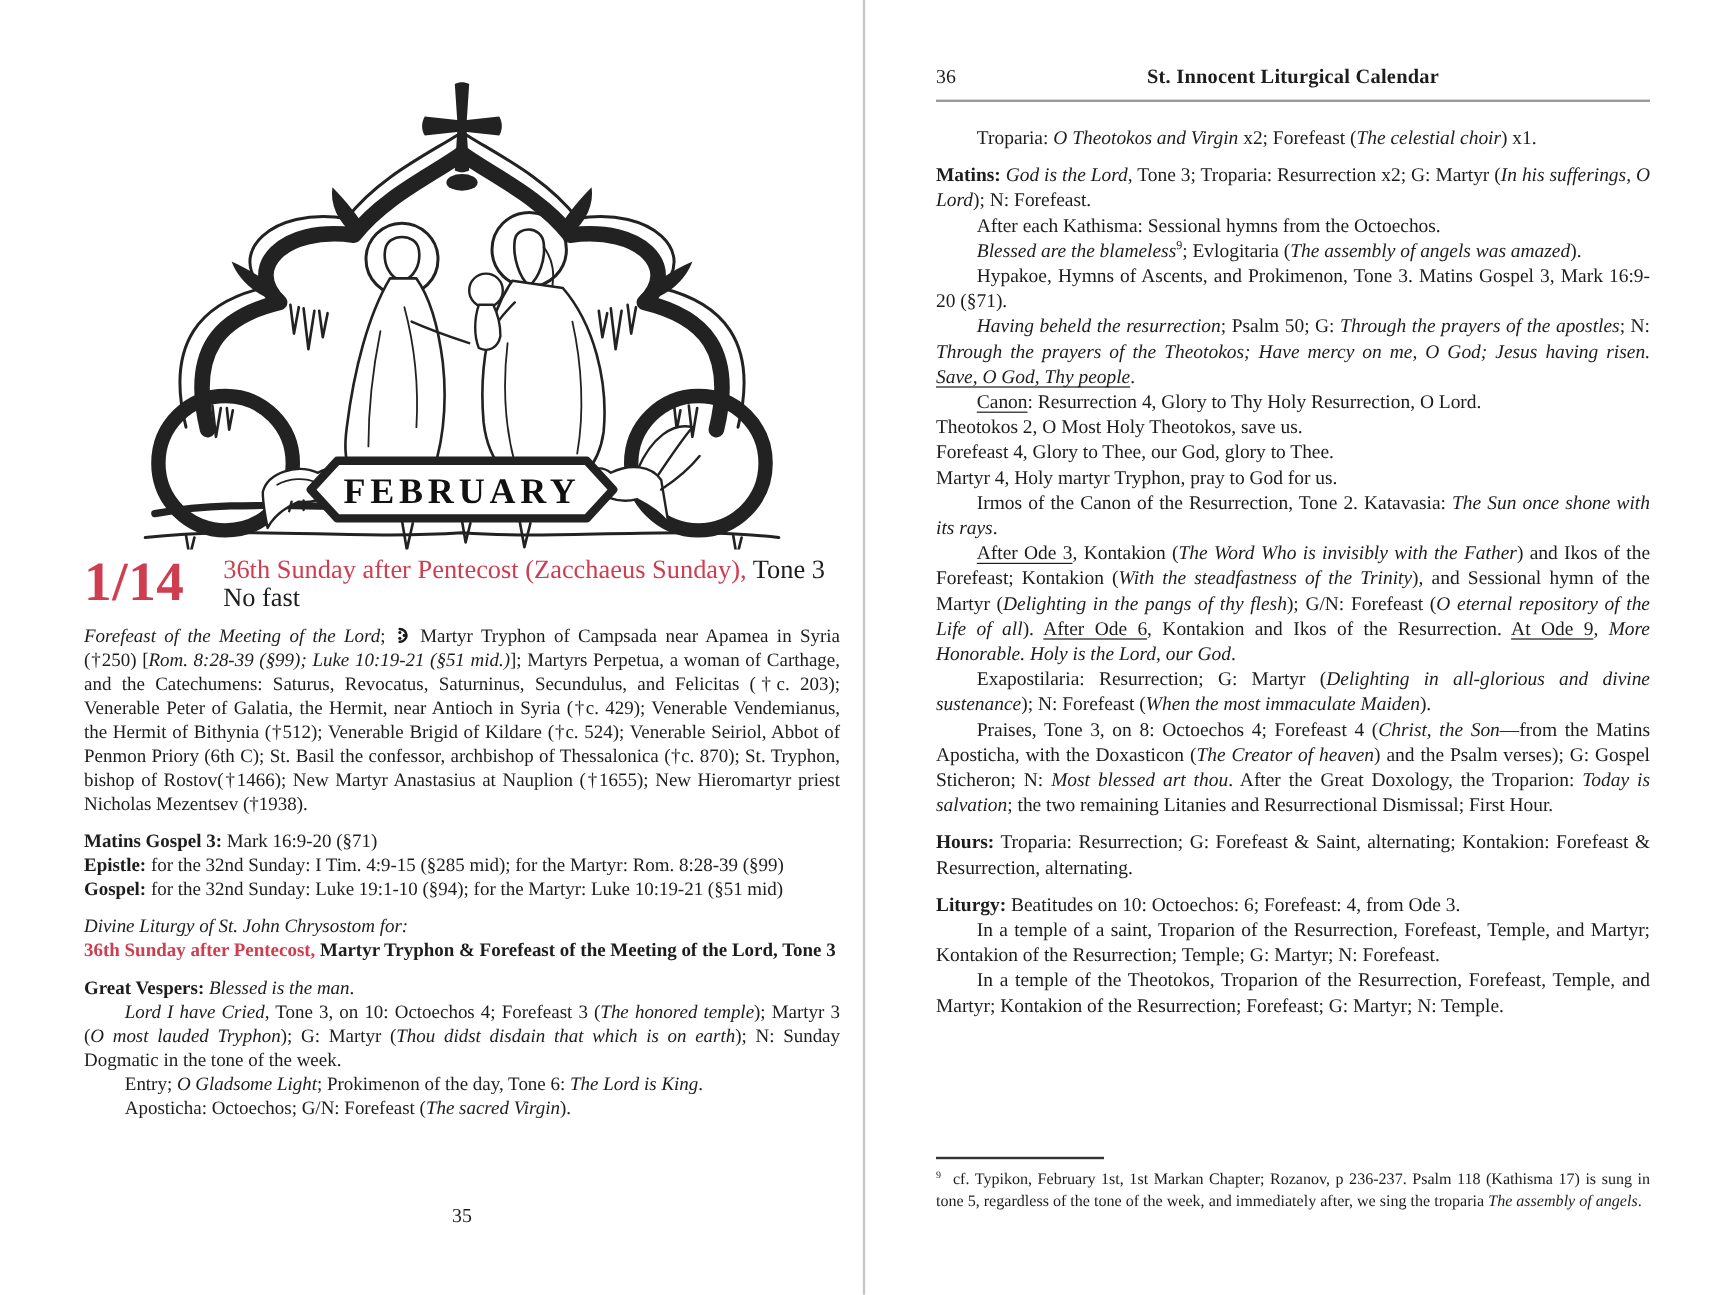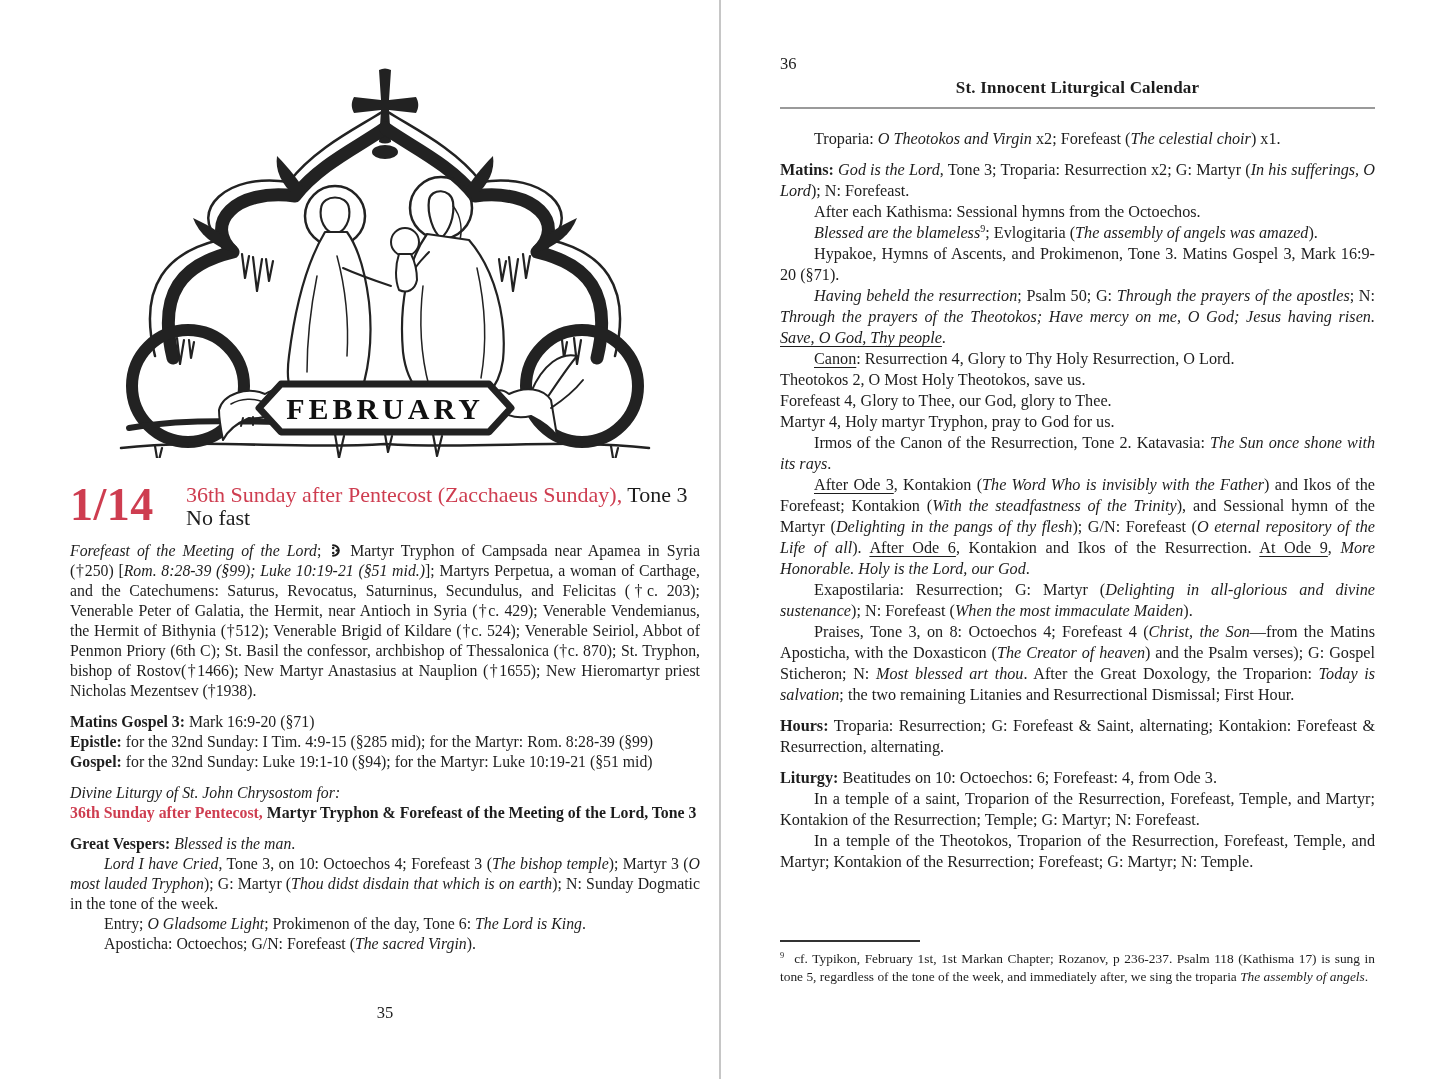--- a/index.html
+++ b/index.html
@@ -14,47 +14,47 @@
     font-family:"Liberation Serif", "DejaVu Serif", serif;
     color:var(--ink);
   }
   .spread{position:relative;width:1440px;height:1079px;background:#ffffff;}
   .divider{position:absolute;left:719px;top:0;width:2px;height:1079px;background:var(--divider-gray);}
 
   
   .page-left{position:absolute;left:70px;top:0;width:630px;height:1079px;}
   .illo-wrap{margin:56px auto 0;width:600px;height:402px;}
   .illo-wrap svg{display:block;}
-  .date-heading{display:flex;align-items:flex-start;margin-top:24px;}
+  .date-heading{display:flex;align-items:flex-start;margin-top:4px;}
   .date-big{
     font-size:46px;font-weight:700;line-height:0.98;color:var(--accent-red);
     letter-spacing:0.5px;min-width:96px;
   }
   .date-info{margin-left:20px;font-size:22px;line-height:23px;padding-top:1px;}
   .rd{color:var(--accent-red);}
   .body-text{margin-top:12px;font-size:15.8px;line-height:20px;text-align:justify;}
   .para{margin:0;}
   .para.gap{margin-top:11px;}
   .para.ind{text-indent:34px;}
   .it{font-style:italic;}
   .bd{font-weight:700;}
   .ul{text-decoration:underline;text-underline-offset:3px;text-decoration-thickness:1px;}
   sup{font-size:62%;line-height:0;vertical-align:super;}
   .tsign{display:inline-block;vertical-align:-2px;line-height:0;margin:0 1px;}
   .pagenum{position:absolute;left:0;bottom:56px;width:100%;text-align:center;font-size:16.5px;}
 
   
   .page-right{position:absolute;left:780px;top:0;width:595px;height:1079px;}
-  .pr-header{position:relative;padding-top:78px;}
+  .pr-header{position:relative;padding-top:54px;}
   .pn{position:absolute;left:0;top:54px;font-size:16.5px;}
   .title{text-align:center;font-weight:700;font-size:17px;letter-spacing:0.2px;}
   .rule{margin-top:9px;height:2px;background:var(--rule-gray);}
   .pr-body{margin-top:20px;font-size:16.2px;line-height:21px;text-align:justify;}
   .pr-body .para.gap{margin-top:10px;}
-  .footnote{position:absolute;left:0;top:940px;width:100%;font-size:13.4px;line-height:17.6px;text-align:justify;}
+  .footnote{position:absolute;left:0;top:964px;width:100%;font-size:13.4px;line-height:17.6px;text-align:justify;}
   .footrule{width:140px;height:2px;background:#333;margin-bottom:8px;}
   .footnote sup{margin-right:10px;}
 </style>
 </head>
 <body>
 
 <div class="spread">
 
   <section class="page-left">
 
@@ -163,21 +163,21 @@
               <circle cx="5.2" cy="6" r="1.6" fill="#1a1a1a"></circle>
               <circle cx="5.2" cy="12" r="1.6" fill="#1a1a1a"></circle>
               <circle cx="9.6" cy="9" r="1.6" fill="#1a1a1a"></circle>
             </svg></span><span> Martyr Tryphon of Campsada near Apamea in Syria (†250) [</span><span class="it">Rom. 8:28-39 (§99); Luke 10:19-21 (§51 mid.)</span><span>]; Martyrs Perpetua, a woman of Carthage, and the Catechumens: Saturus, Revocatus, Saturninus, Secundulus, and Felicitas (†c. 203); Venerable Peter of Galatia, the Hermit, near Antioch in Syria (†c. 429); Venerable Vendemianus, the Hermit of Bithynia (†512); Venerable Brigid of Kildare (†c. 524); Venerable Seiriol, Abbot of Penmon Priory (6th C); St. Basil the confessor, archbishop of Thessalonica (†c. 870); St. Tryphon, bishop of Rostov(†1466); New Martyr Anastasius at Nauplion (†1655); New Hieromartyr priest Nicholas Mezentsev (†1938).</span></p>
         <p class="para gap"><span class="bd">Matins Gospel 3:</span><span> Mark 16:9-20 (§71)</span></p>
         <p class="para"><span class="bd">Epistle:</span><span> for the 32nd Sunday: I Tim. 4:9-15 (§285 mid); for the Martyr: Rom. 8:28-39 (§99)</span></p>
         <p class="para"><span class="bd">Gospel:</span><span> for the 32nd Sunday: Luke 19:1-10 (§94); for the Martyr: Luke 10:19-21 (§51 mid)</span></p>
         <p class="para gap"><span class="it">Divine Liturgy of St. John Chrysostom for:</span></p>
         <p class="para"><span class="bd rd">36th Sunday after Pentecost,</span><span class="bd"> Martyr Tryphon &amp; Forefeast of the Meeting of the Lord, Tone 3</span></p>
         <p class="para gap"><span class="bd">Great Vespers:</span><span> </span><span class="it">Blessed is the man</span><span>.</span></p>
-        <p class="para ind"><span class="it">Lord I have Cried</span><span>, Tone 3, on 10: Octoechos 4; Forefeast 3 (</span><span class="it">The bishop temple</span><span>); Martyr 3 (</span><span class="it">O most lauded Tryphon</span><span>); G: Martyr (</span><span class="it">Thou didst disdain that which is on earth</span><span>); N: Sunday Dogmatic in the tone of the week.</span></p>
+        <p class="para ind"><span class="it">Lord I have Cried</span><span>, Tone 3, on 10: Octoechos 4; Forefeast 3 (</span><span class="it">The honored temple</span><span>); Martyr 3 (</span><span class="it">O most lauded Tryphon</span><span>); G: Martyr (</span><span class="it">Thou didst disdain that which is on earth</span><span>); N: Sunday Dogmatic in the tone of the week.</span></p>
         <p class="para ind"><span>Entry; </span><span class="it">O Gladsome Light</span><span>; Prokimenon of the day, Tone 6: </span><span class="it">The Lord is King</span><span>.</span></p>
         <p class="para ind"><span>Aposticha: Octoechos; G/N: Forefeast (</span><span class="it">The sacred Virgin</span><span>).</span></p>
       </div>
 
     <div class="pagenum">35</div>
   </section>
 
   <div class="divider"></div>
 
   <section class="page-right">

